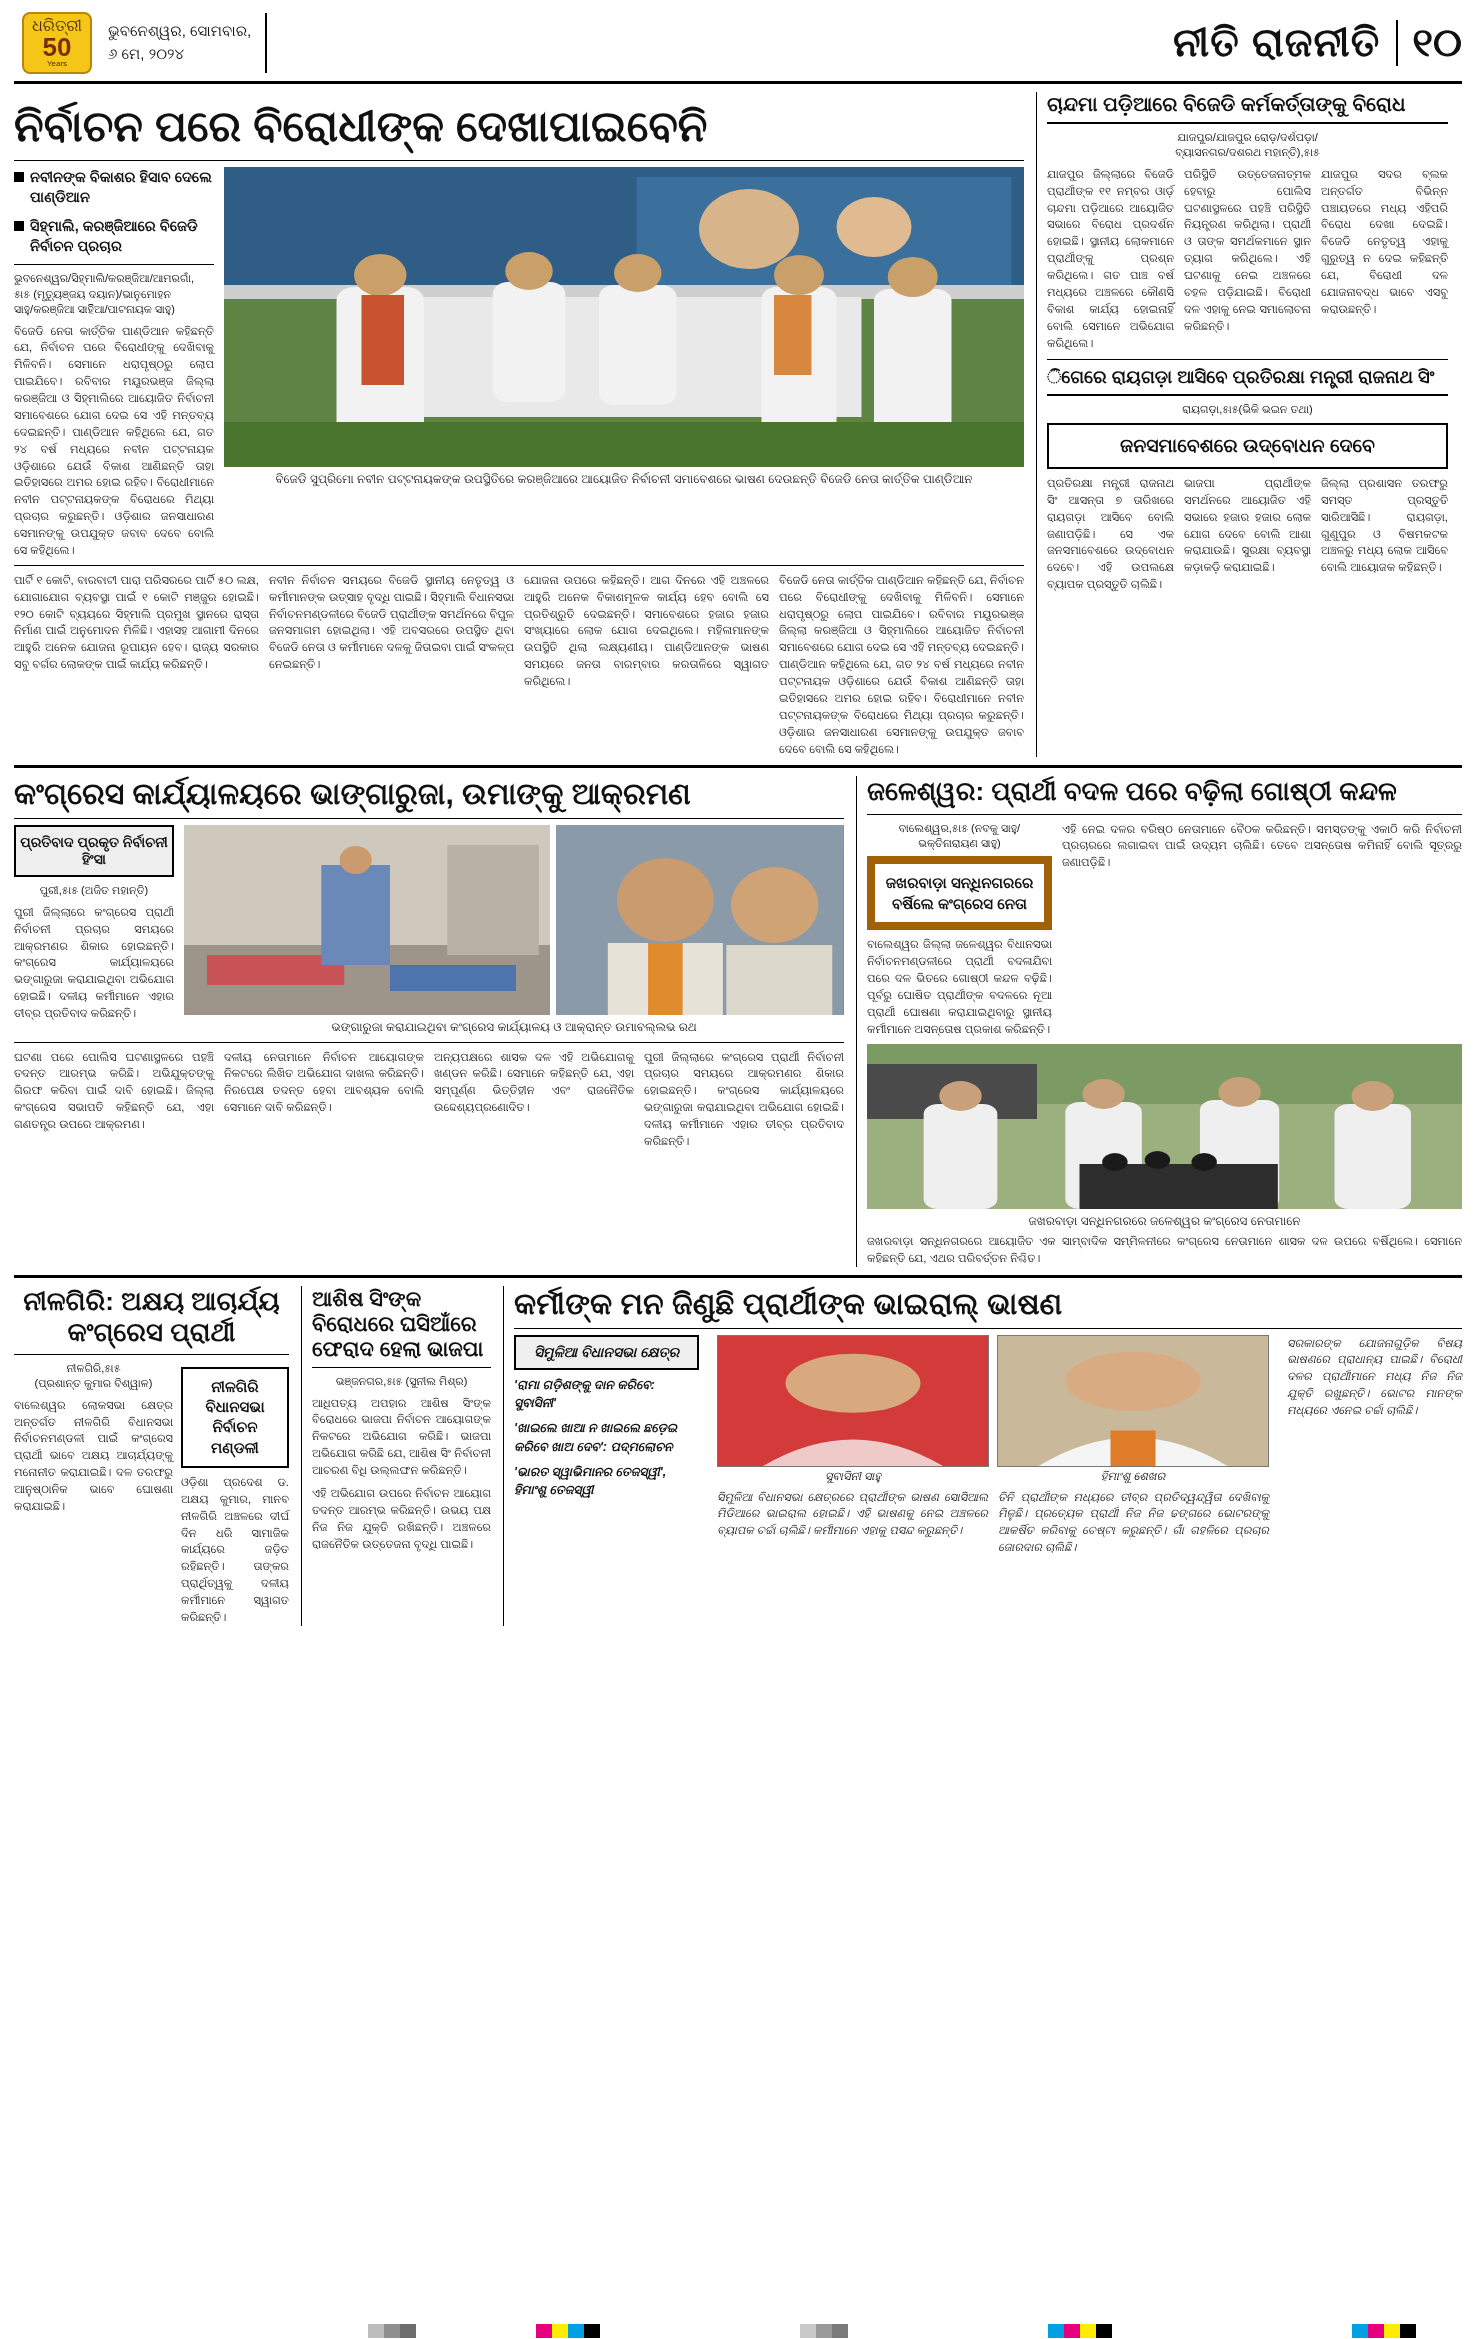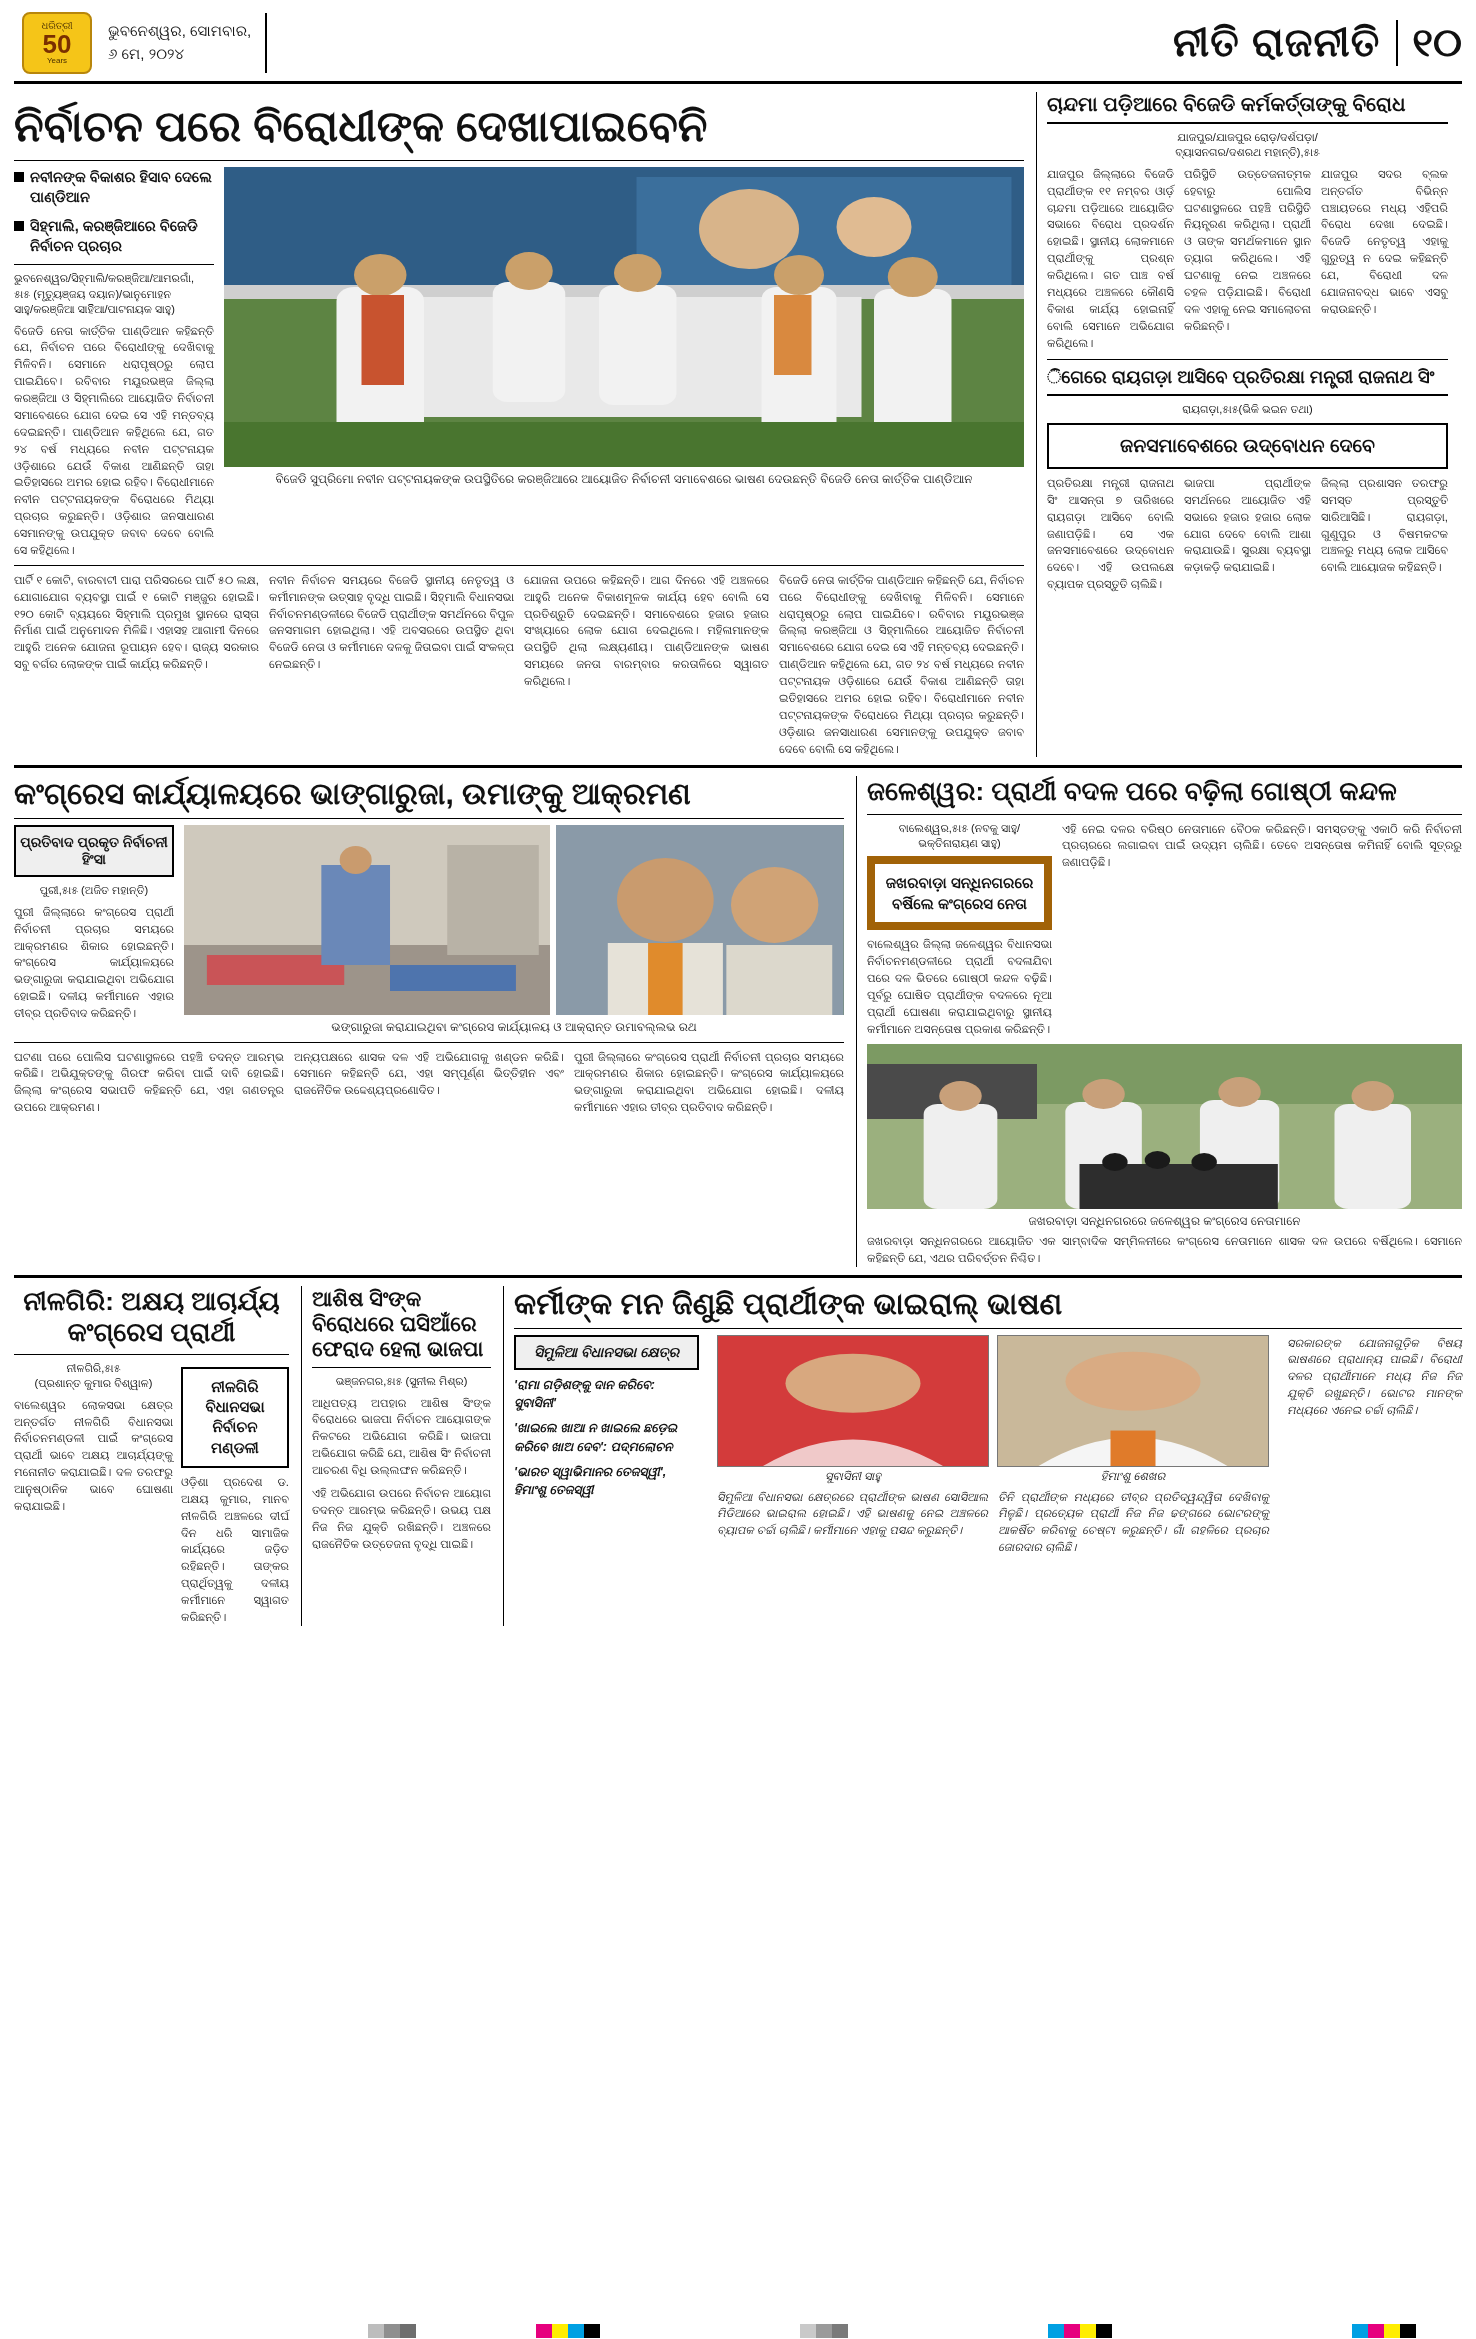--- a/index.html
+++ b/index.html
@@ -34,21 +34,21 @@
   }
   .logo-badge {
     width: 70px; height: 62px;
     background: #f5c518;
     border: 2px solid #b8860b;
     border-radius: 8px;
     display:flex; flex-direction:column; align-items:center; justify-content:center;
     color:#4a3000;
     line-height:1;
   }
-  .logo-badge .top { font-size: 10px; }
+  .logo-badge .top { font-size: 16px; }
   .logo-badge .fifty { font-size: 26px; font-weight: bold; color:#7a2f00;}
   .logo-badge .yrs { font-size: 8px; }
   .masthead-date {
     border-right: 2px solid #000;
     padding: 0 14px 0 8px;
     font-size: 15px;
     line-height: 1.5;
     height: 60px;
     display:flex; flex-direction:column; justify-content:center;
   }
@@ -312,20 +312,21 @@
                 <rect x="148" y="120" width="92" height="70" fill="#dcd8cc"></rect>
               </svg>
             </div>
           </div>
           <div class="caption">ଭଙ୍ଗାରୁଜା କରାଯାଇଥିବା କଂଗ୍ରେସ କାର୍ଯ୍ୟାଳୟ ଓ ଆକ୍ରାନ୍ତ ଉମାବଲ୍ଲଭ ରଥ</div>
         </div>
       </div>
       <div class="hr-thin"></div>
       <div class="cols3">
         <div class="col body-col">ଘଟଣା ପରେ ପୋଲିସ ଘଟଣାସ୍ଥଳରେ ପହଞ୍ଚି ତଦନ୍ତ ଆରମ୍ଭ କରିଛି। ଅଭିଯୁକ୍ତଙ୍କୁ ଗିରଫ କରିବା ପାଇଁ ଦାବି ହୋଇଛି। ଜିଲ୍ଲା କଂଗ୍ରେସ ସଭାପତି କହିଛନ୍ତି ଯେ, ଏହା ଗଣତନ୍ତ୍ର ଉପରେ ଆକ୍ରମଣ।</div>
+        <div class="col body-col">ଦଳୀୟ ନେତାମାନେ ନିର୍ବାଚନ ଆୟୋଗଙ୍କ ନିକଟରେ ଲିଖିତ ଅଭିଯୋଗ ଦାଖଲ କରିଛନ୍ତି। ନିରପେକ୍ଷ ତଦନ୍ତ ହେବା ଆବଶ୍ୟକ ବୋଲି ସେମାନେ ଦାବି କରିଛନ୍ତି।</div>
         <div class="col body-col">ଅନ୍ୟପକ୍ଷରେ ଶାସକ ଦଳ ଏହି ଅଭିଯୋଗକୁ ଖଣ୍ଡନ କରିଛି। ସେମାନେ କହିଛନ୍ତି ଯେ, ଏହା ସମ୍ପୂର୍ଣ୍ଣ ଭିତ୍ତିହୀନ ଏବଂ ରାଜନୈତିକ ଉଦ୍ଦେଶ୍ୟପ୍ରଣୋଦିତ।</div>
         <div class="col body-col">ପୁରୀ ଜିଲ୍ଲାରେ କଂଗ୍ରେସ ପ୍ରାର୍ଥୀ ନିର୍ବାଚନୀ ପ୍ରଚାର ସମୟରେ ଆକ୍ରମଣର ଶିକାର ହୋଇଛନ୍ତି। କଂଗ୍ରେସ କାର୍ଯ୍ୟାଳୟରେ ଭଙ୍ଗାରୁଜା କରାଯାଇଥିବା ଅଭିଯୋଗ ହୋଇଛି। ଦଳୀୟ କର୍ମୀମାନେ ଏହାର ତୀବ୍ର ପ୍ରତିବାଦ କରିଛନ୍ତି।</div>
       </div>
     </div>
 
     <div style="flex:1; border-left:1px solid #000; padding-left:10px;">
       <div class="sec-headline sm">ଜଳେଶ୍ୱର: ପ୍ରାର୍ଥୀ ବଦଳ ପରେ ବଢ଼ିଲା ଗୋଷ୍ଠୀ କନ୍ଦଳ</div>
       <div class="hr-thin"></div>
       <div style="display:flex; gap:10px;">
         <div style="width:185px;">

